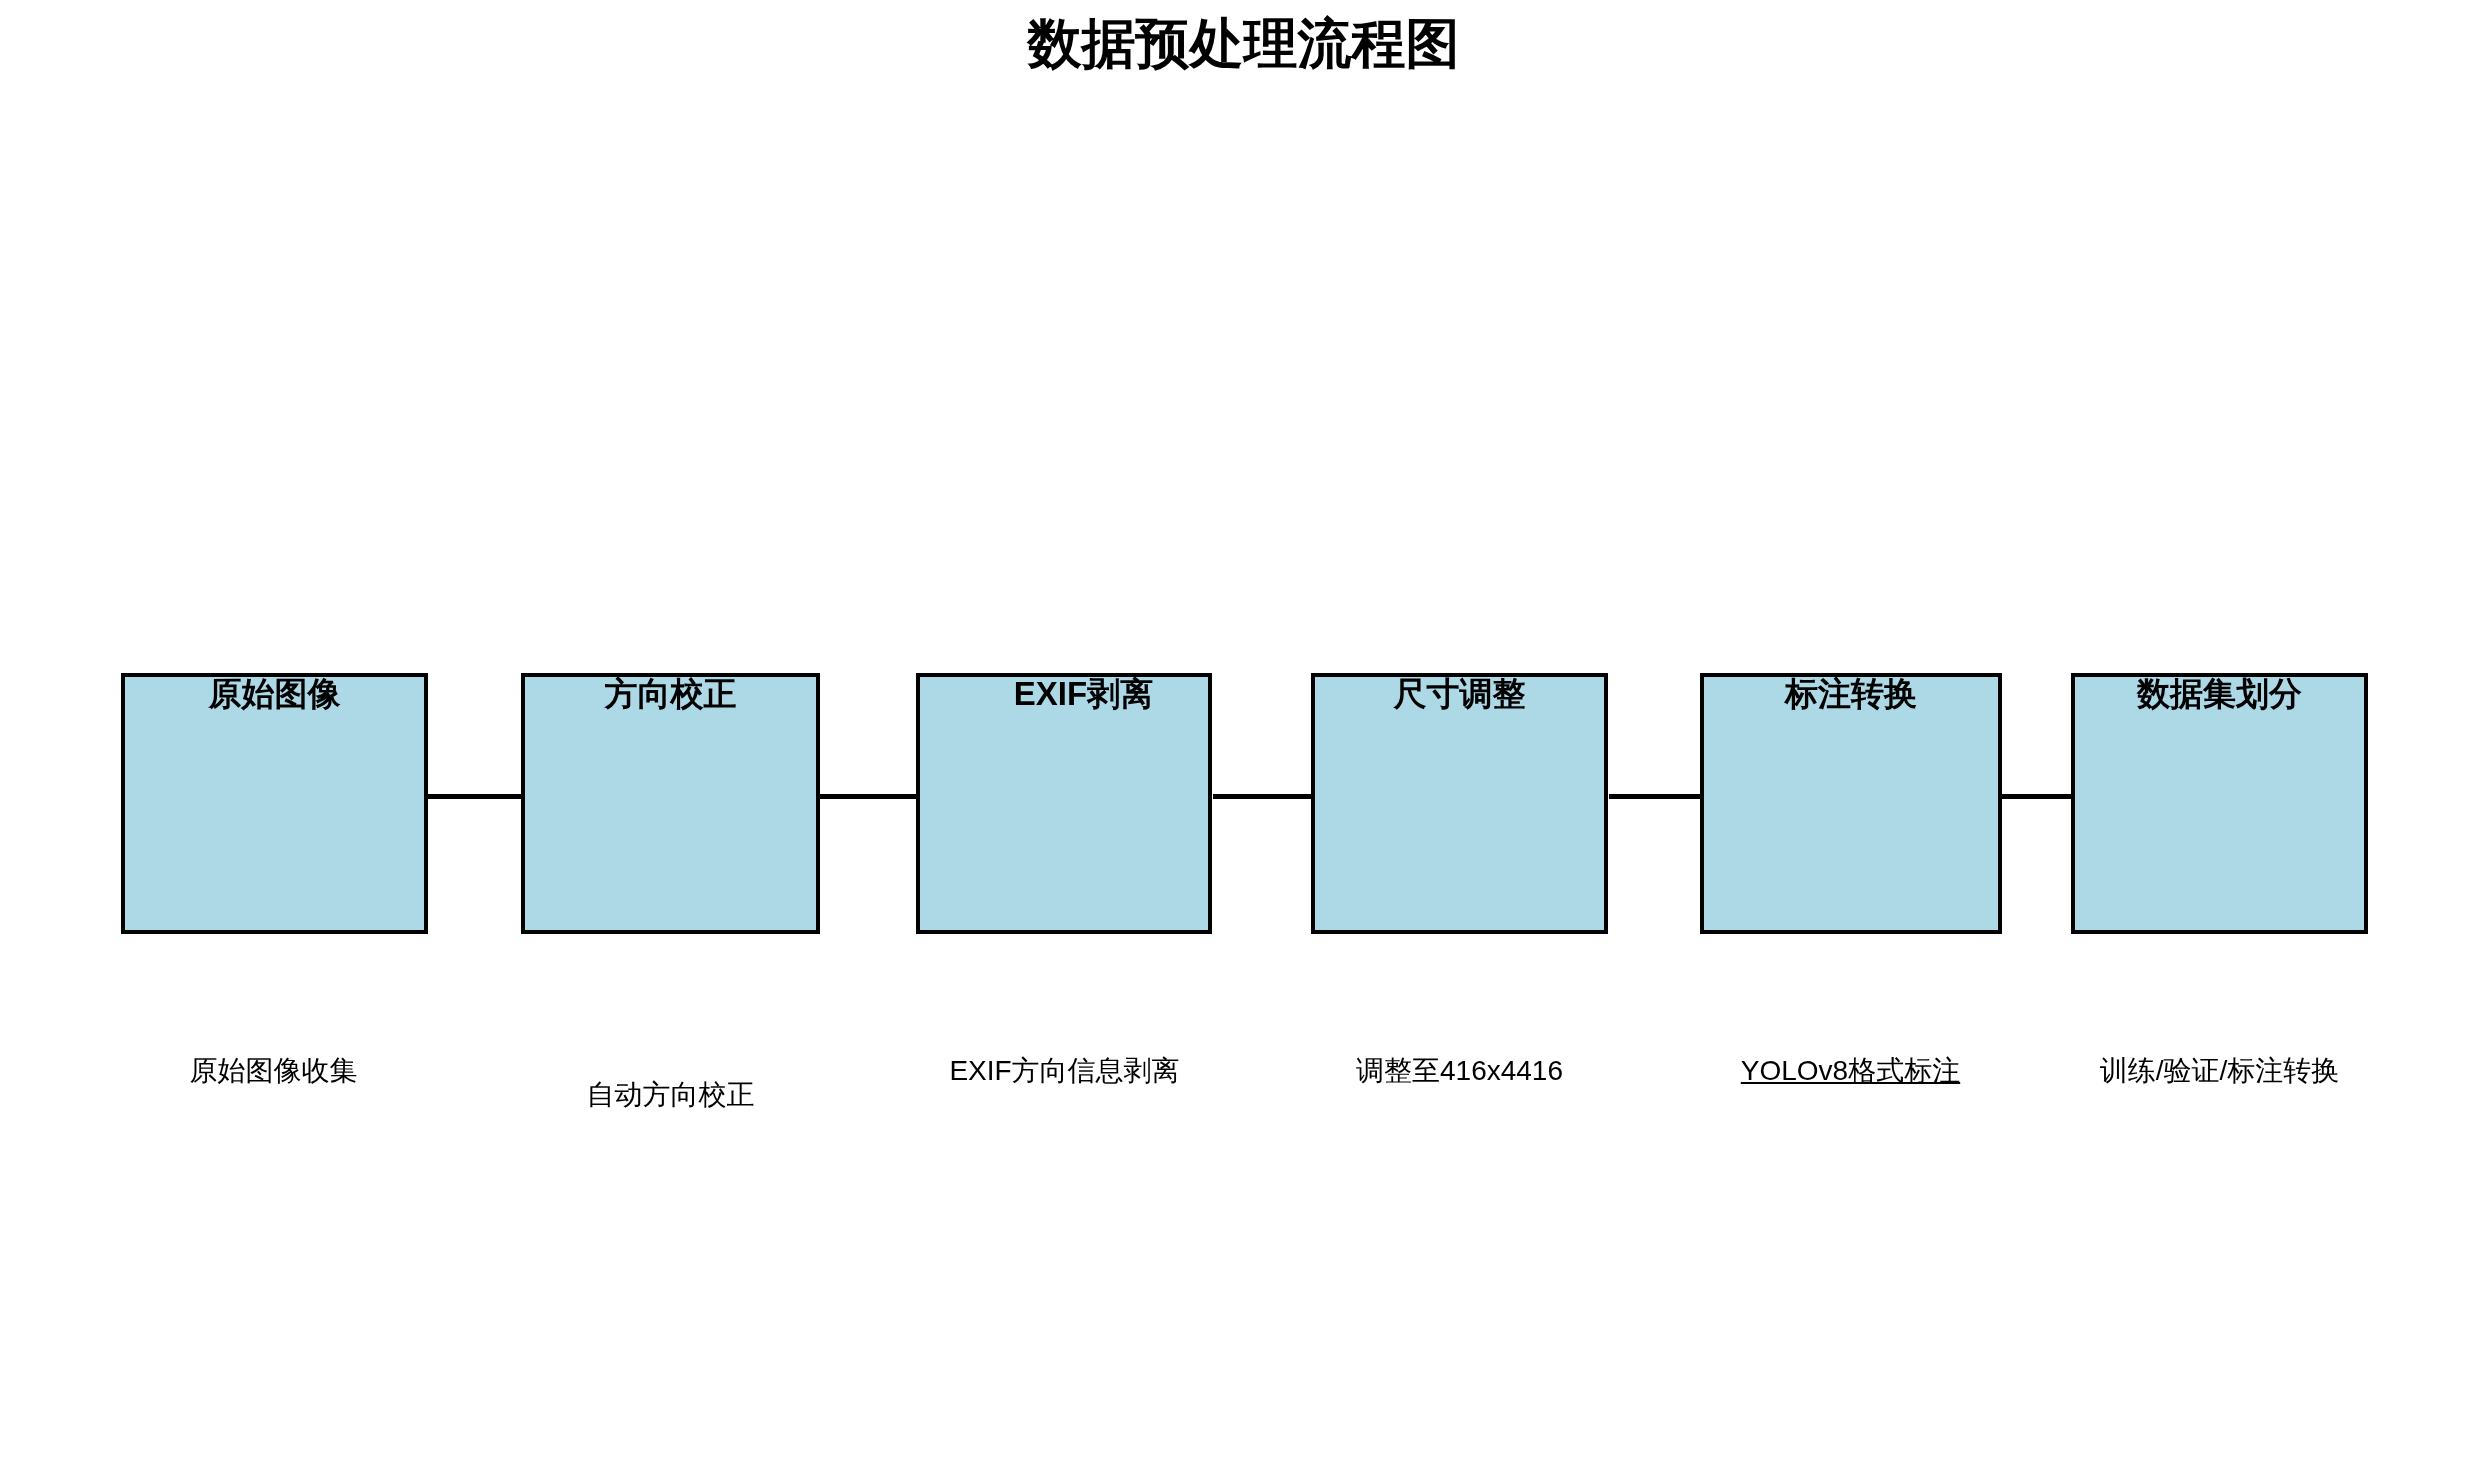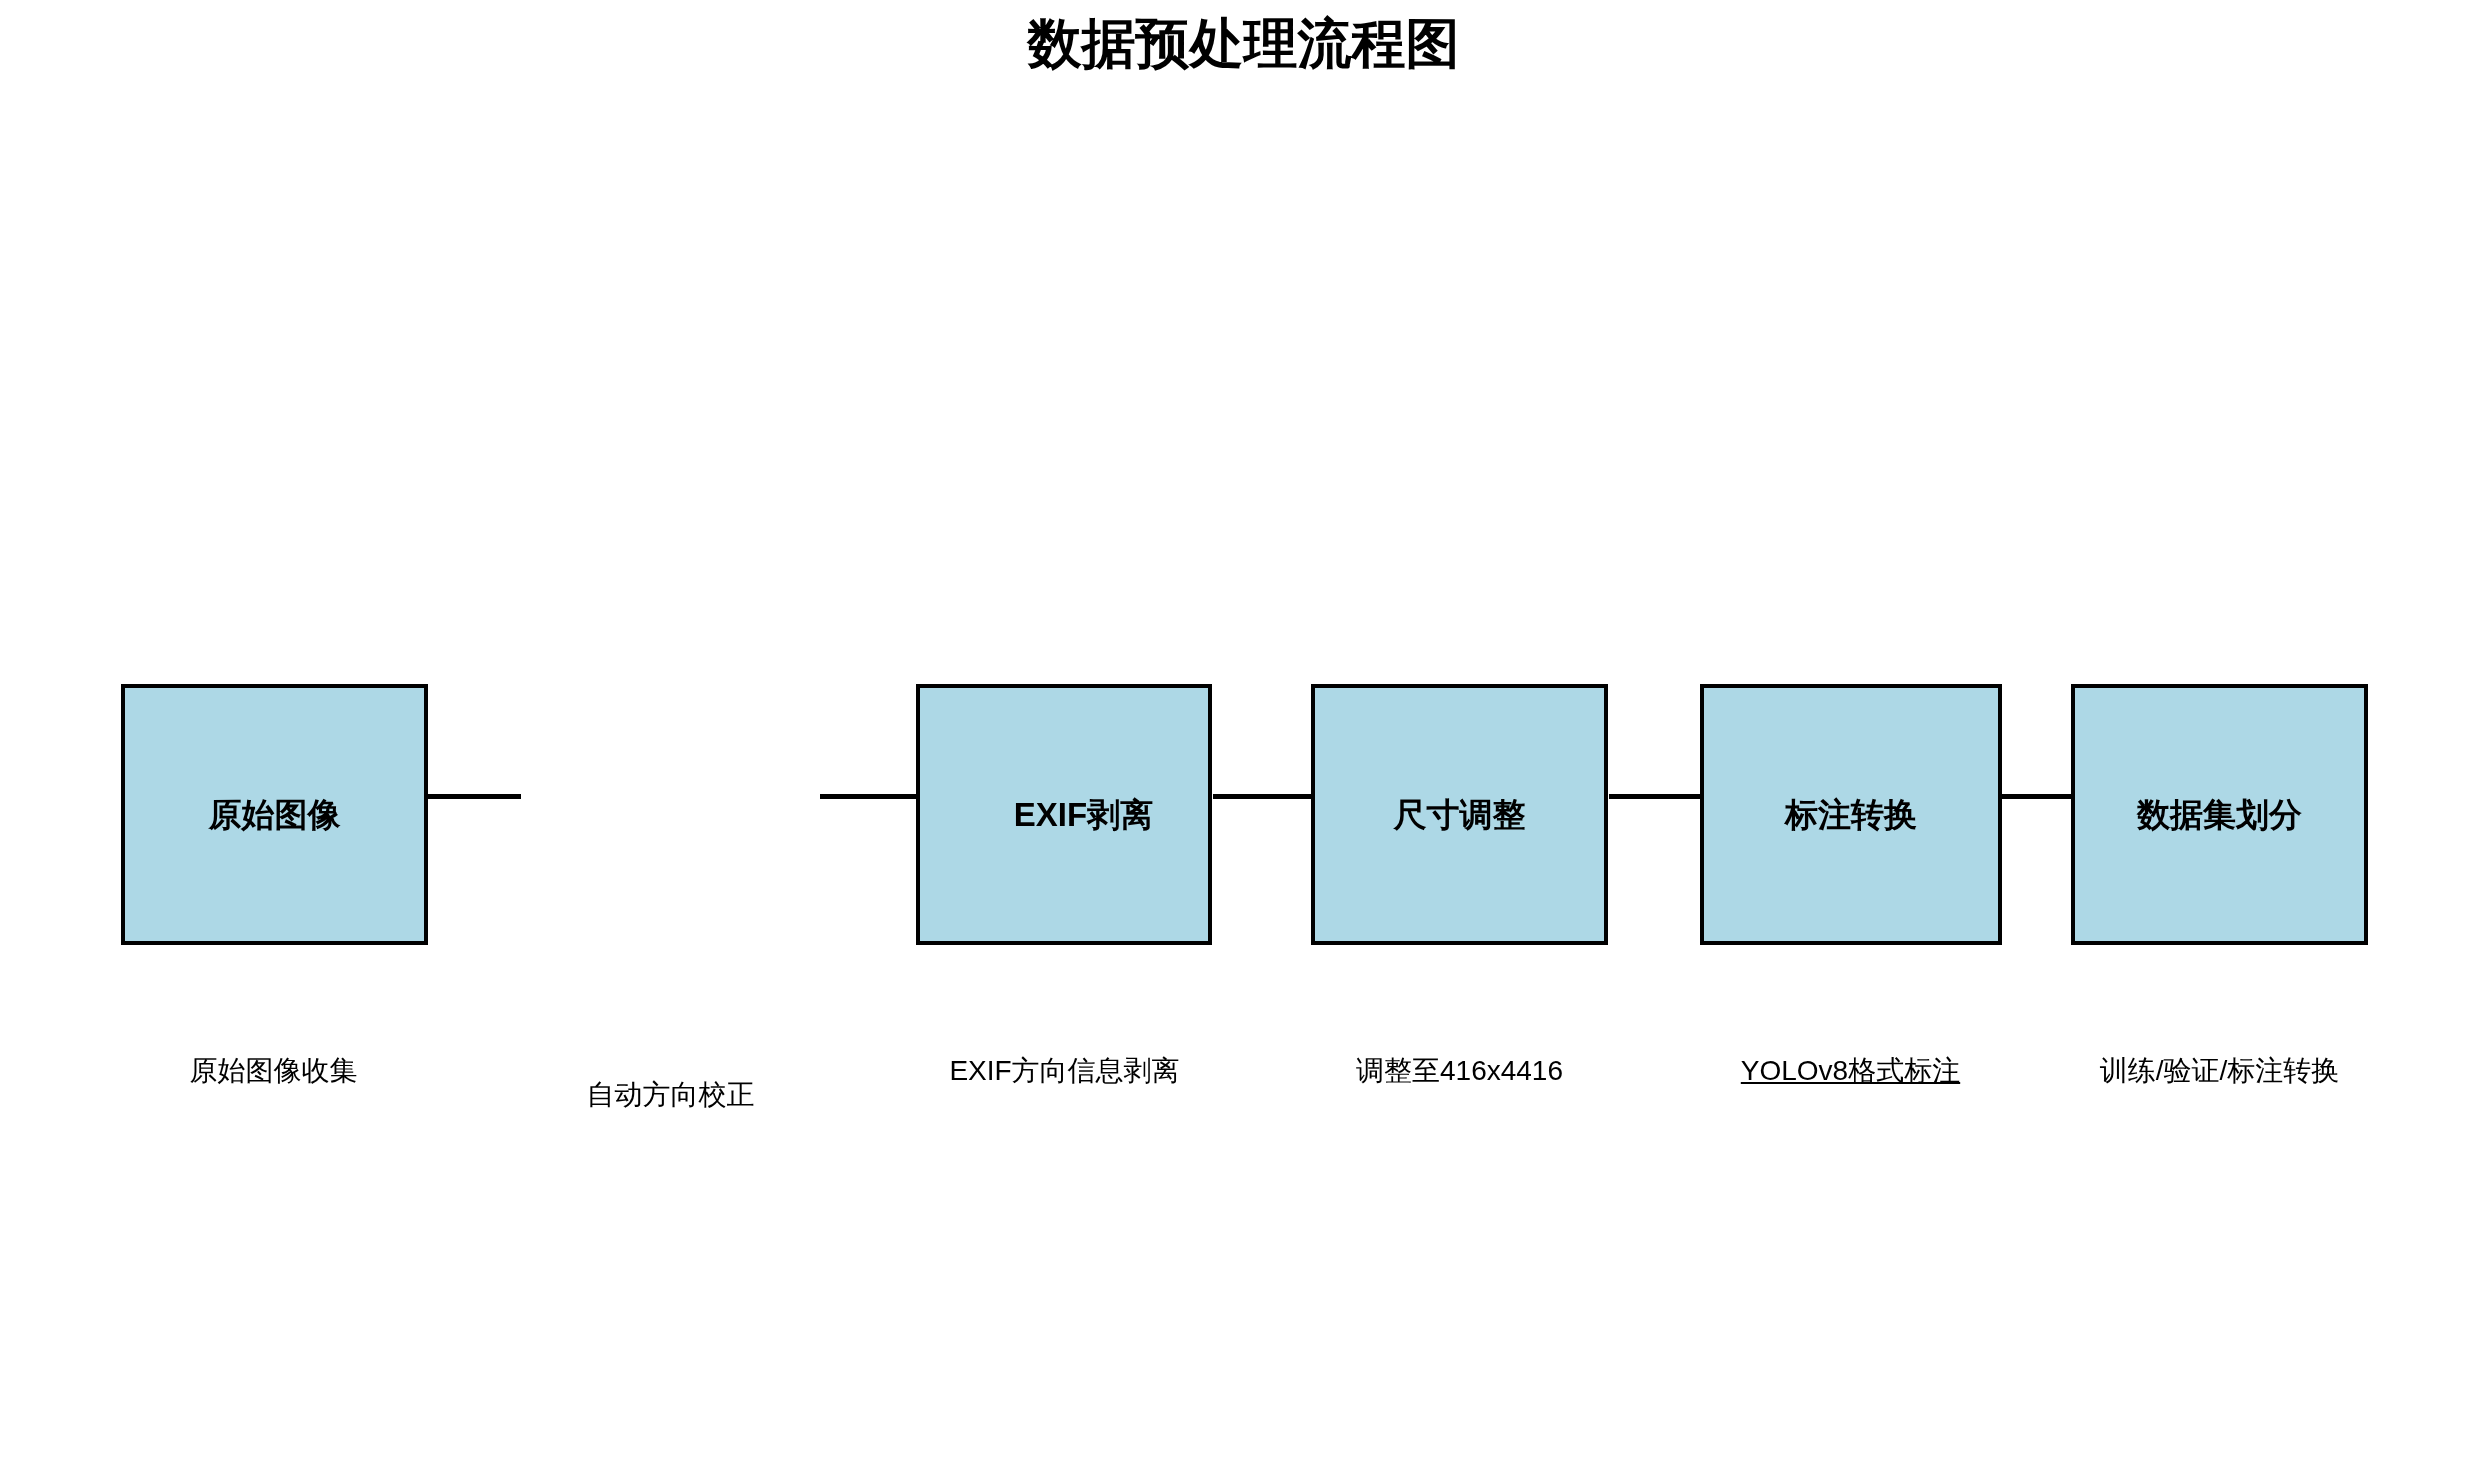--- a/index.html
+++ b/index.html
@@ -43,27 +43,26 @@
   #flow-row {
     position: absolute;
     left: 0;
     top: 668px;
     width: 2487px;
     height: 261px;
   }
 
   .flow-node {
     position: absolute;
-    top: 16px;
+    top: 5px;
     height: 261px;
     box-sizing: border-box;
     background: #add8e6;
     border: 4.2px solid #000000;
     display: flex;
-    align-items: center;
     justify-content: center;
   }
 
   .flow-node-label {
     font-size: 33px;
     font-weight: bold;
     color: #000000;
     white-space: nowrap;
     line-height: 1;
   }
@@ -106,20 +105,23 @@
 
     <div class="flow-connector" style="left:427px;width:94px;"></div>
     <div class="flow-connector" style="left:820px;width:96px;"></div>
     <div class="flow-connector" style="left:1213px;width:99px;"></div>
     <div class="flow-connector" style="left:1609px;width:91px;"></div>
     <div class="flow-connector" style="left:2002px;width:69px;"></div>
 
     <div class="flow-node" style="left:121px;width:307px;">
       <span class="flow-node-label">原始图像</span>
     </div>
+    <div class="flow-node" style="left:521px;width:299px;">
+      <span class="flow-node-label">方向校正</span>
+    </div>
     <div class="flow-node" style="left:916px;width:296px;padding-left:39px;">
       <span class="flow-node-label">EXIF剥离</span>
     </div>
     <div class="flow-node" style="left:1311px;width:297px;">
       <span class="flow-node-label">尺寸调整</span>
     </div>
     <div class="flow-node" style="left:1700px;width:302px;">
       <span class="flow-node-label">标注转换</span>
     </div>
     <div class="flow-node" style="left:2071px;width:297px;">

